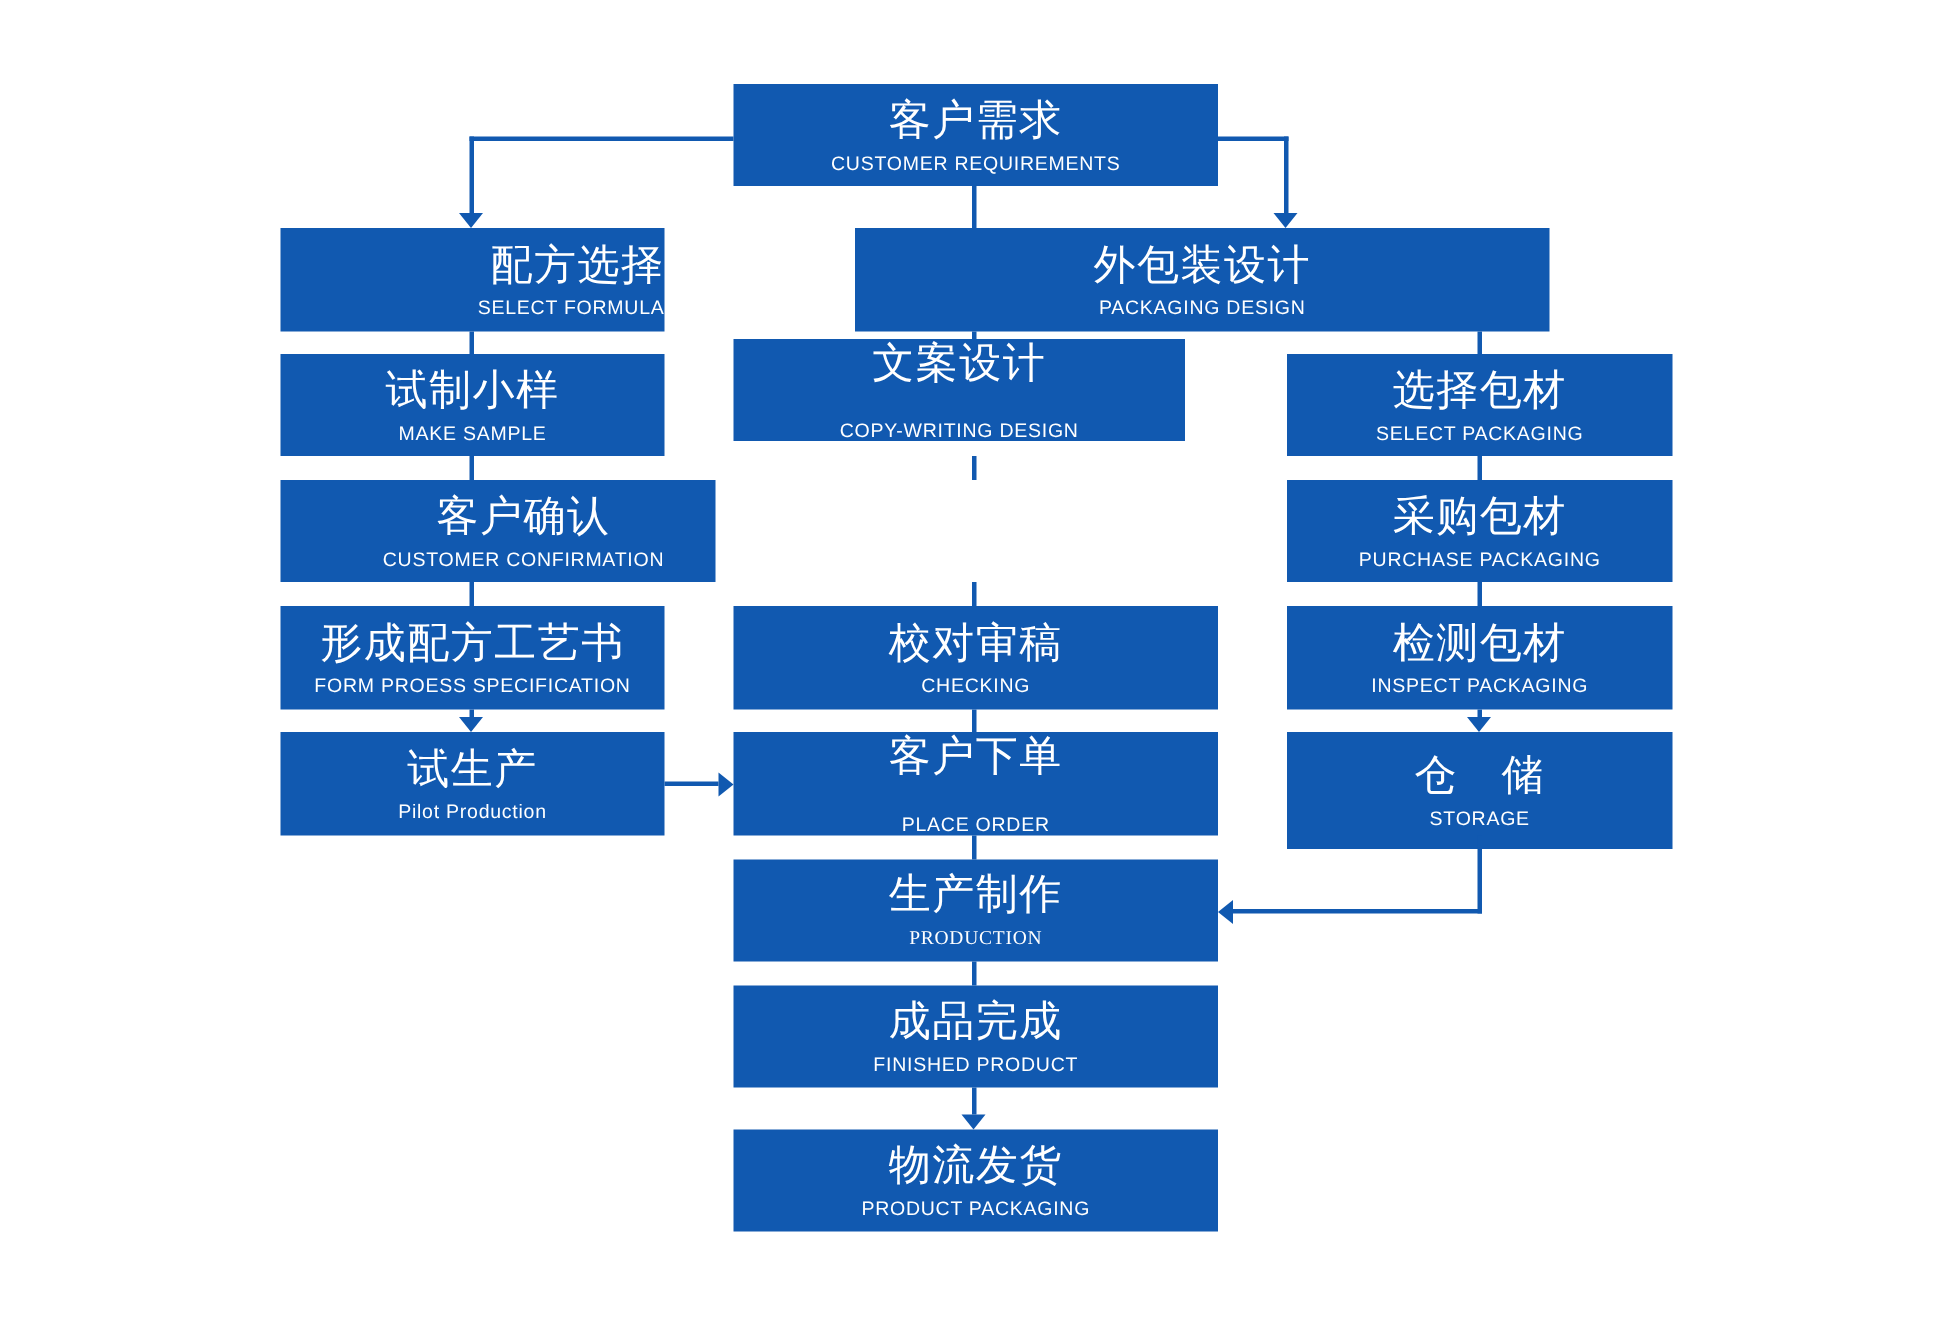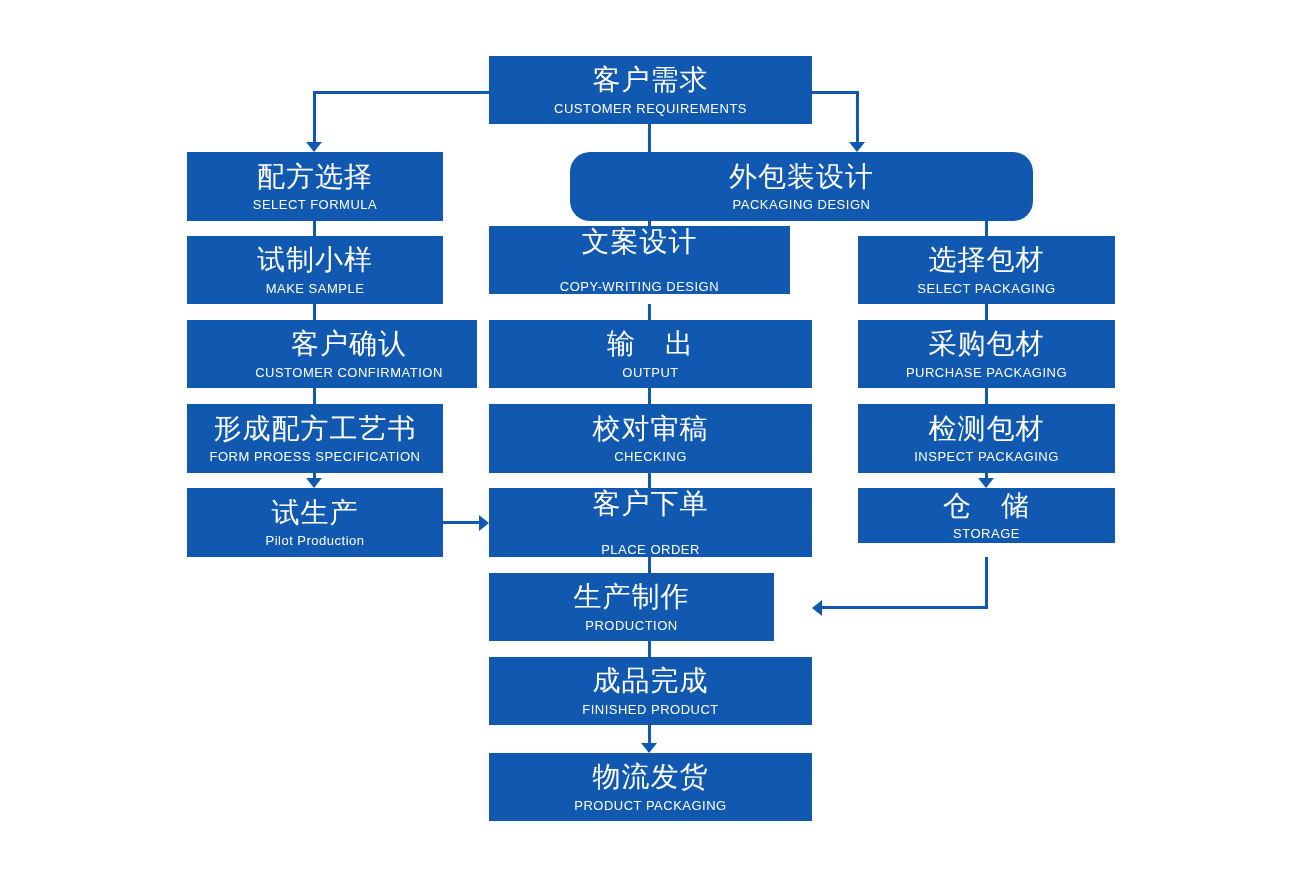--- a/index.html
+++ b/index.html
@@ -21,37 +21,37 @@
     border-top:10px solid var(--blue); }
   .arr-right { position:absolute; width:0; height:0;
     border-top:8px solid transparent; border-bottom:8px solid transparent;
     border-left:10px solid var(--blue); }
   .arr-left { position:absolute; width:0; height:0;
     border-top:8px solid transparent; border-bottom:8px solid transparent;
     border-right:10px solid var(--blue); }
 
   
   #b-customer-requirements { left:489px; top:56px;  width:323px; height:68px; }
-  #b-select-formula        { left:187px; top:152px; width:256px; height:69px; }
+  #b-select-formula        { left:187px; top:152px; width:256px; height:69px;align-items:flex-end; }
   #b-make-sample           { left:187px; top:236px; width:256px; height:68px; }
   #b-customer-confirmation { left:187px; top:320px; width:256px; height:68px;padding-left:34px; }
   #b-form-process          { left:187px; top:404px; width:256px; height:69px; }
   #b-pilot-production      { left:187px; top:488px; width:256px; height:69px; }
-  #b-packaging-design      { left:570px; top:152px; width:463px; height:69px;border-radius:20px; }
+  #b-packaging-design      { left:570px; top:152px; width:463px; height:69px; }
   #b-copywriting-design    { left:489px; top:226px; width:301px; height:68px;justify-content:space-between; }
   #b-output                { left:489px; top:320px; width:323px; height:68px; }
   #b-checking              { left:489px; top:404px; width:323px; height:69px; }
   #b-place-order           { left:489px; top:488px; width:323px; height:69px;gap:18px; }
-  #b-production            { left:489px; top:573px; width:285px; height:68px; }
+  #b-production            { left:489px; top:573px; width:323px; height:68px;font-family:Liberation Serif, serif; }
   #b-finished-product      { left:489px; top:657px; width:323px; height:68px; }
   #b-product-delivery      { left:489px; top:753px; width:323px; height:68px; }
   #b-select-packaging      { left:858px; top:236px; width:257px; height:68px; }
   #b-purchase-packaging    { left:858px; top:320px; width:257px; height:68px; }
   #b-inspect-packaging     { left:858px; top:404px; width:257px; height:69px; }
-  #b-storage               { left:858px; top:488px; width:257px; height:55px; }
+  #b-storage               { left:858px; top:488px; width:257px; height:78px; }
 </style>
 </head>
 <body>
 
 <div id="canvas">
 
   <div class="box" id="b-customer-requirements">
     <div class="t">客户需求</div>
     <div class="s">CUSTOMER REQUIREMENTS</div>
   </div>
@@ -75,24 +75,20 @@
     <div class="t">试生产</div>
     <div class="s">Pilot Production</div>
   </div>
   <div class="box" id="b-packaging-design">
     <div class="t">外包装设计</div>
     <div class="s">PACKAGING DESIGN</div>
   </div>
   <div class="box" id="b-copywriting-design">
     <div class="t">文案设计</div>
     <div class="s">COPY-WRITING DESIGN</div>
-  </div>
-  <div class="box" id="b-output">
-    <div class="t">输　出</div>
-    <div class="s">OUTPUT</div>
   </div>
   <div class="box" id="b-checking">
     <div class="t">校对审稿</div>
     <div class="s">CHECKING</div>
   </div>
   <div class="box" id="b-place-order">
     <div class="t">客户下单</div>
     <div class="s">PLACE ORDER</div>
   </div>
   <div class="box" id="b-production">

